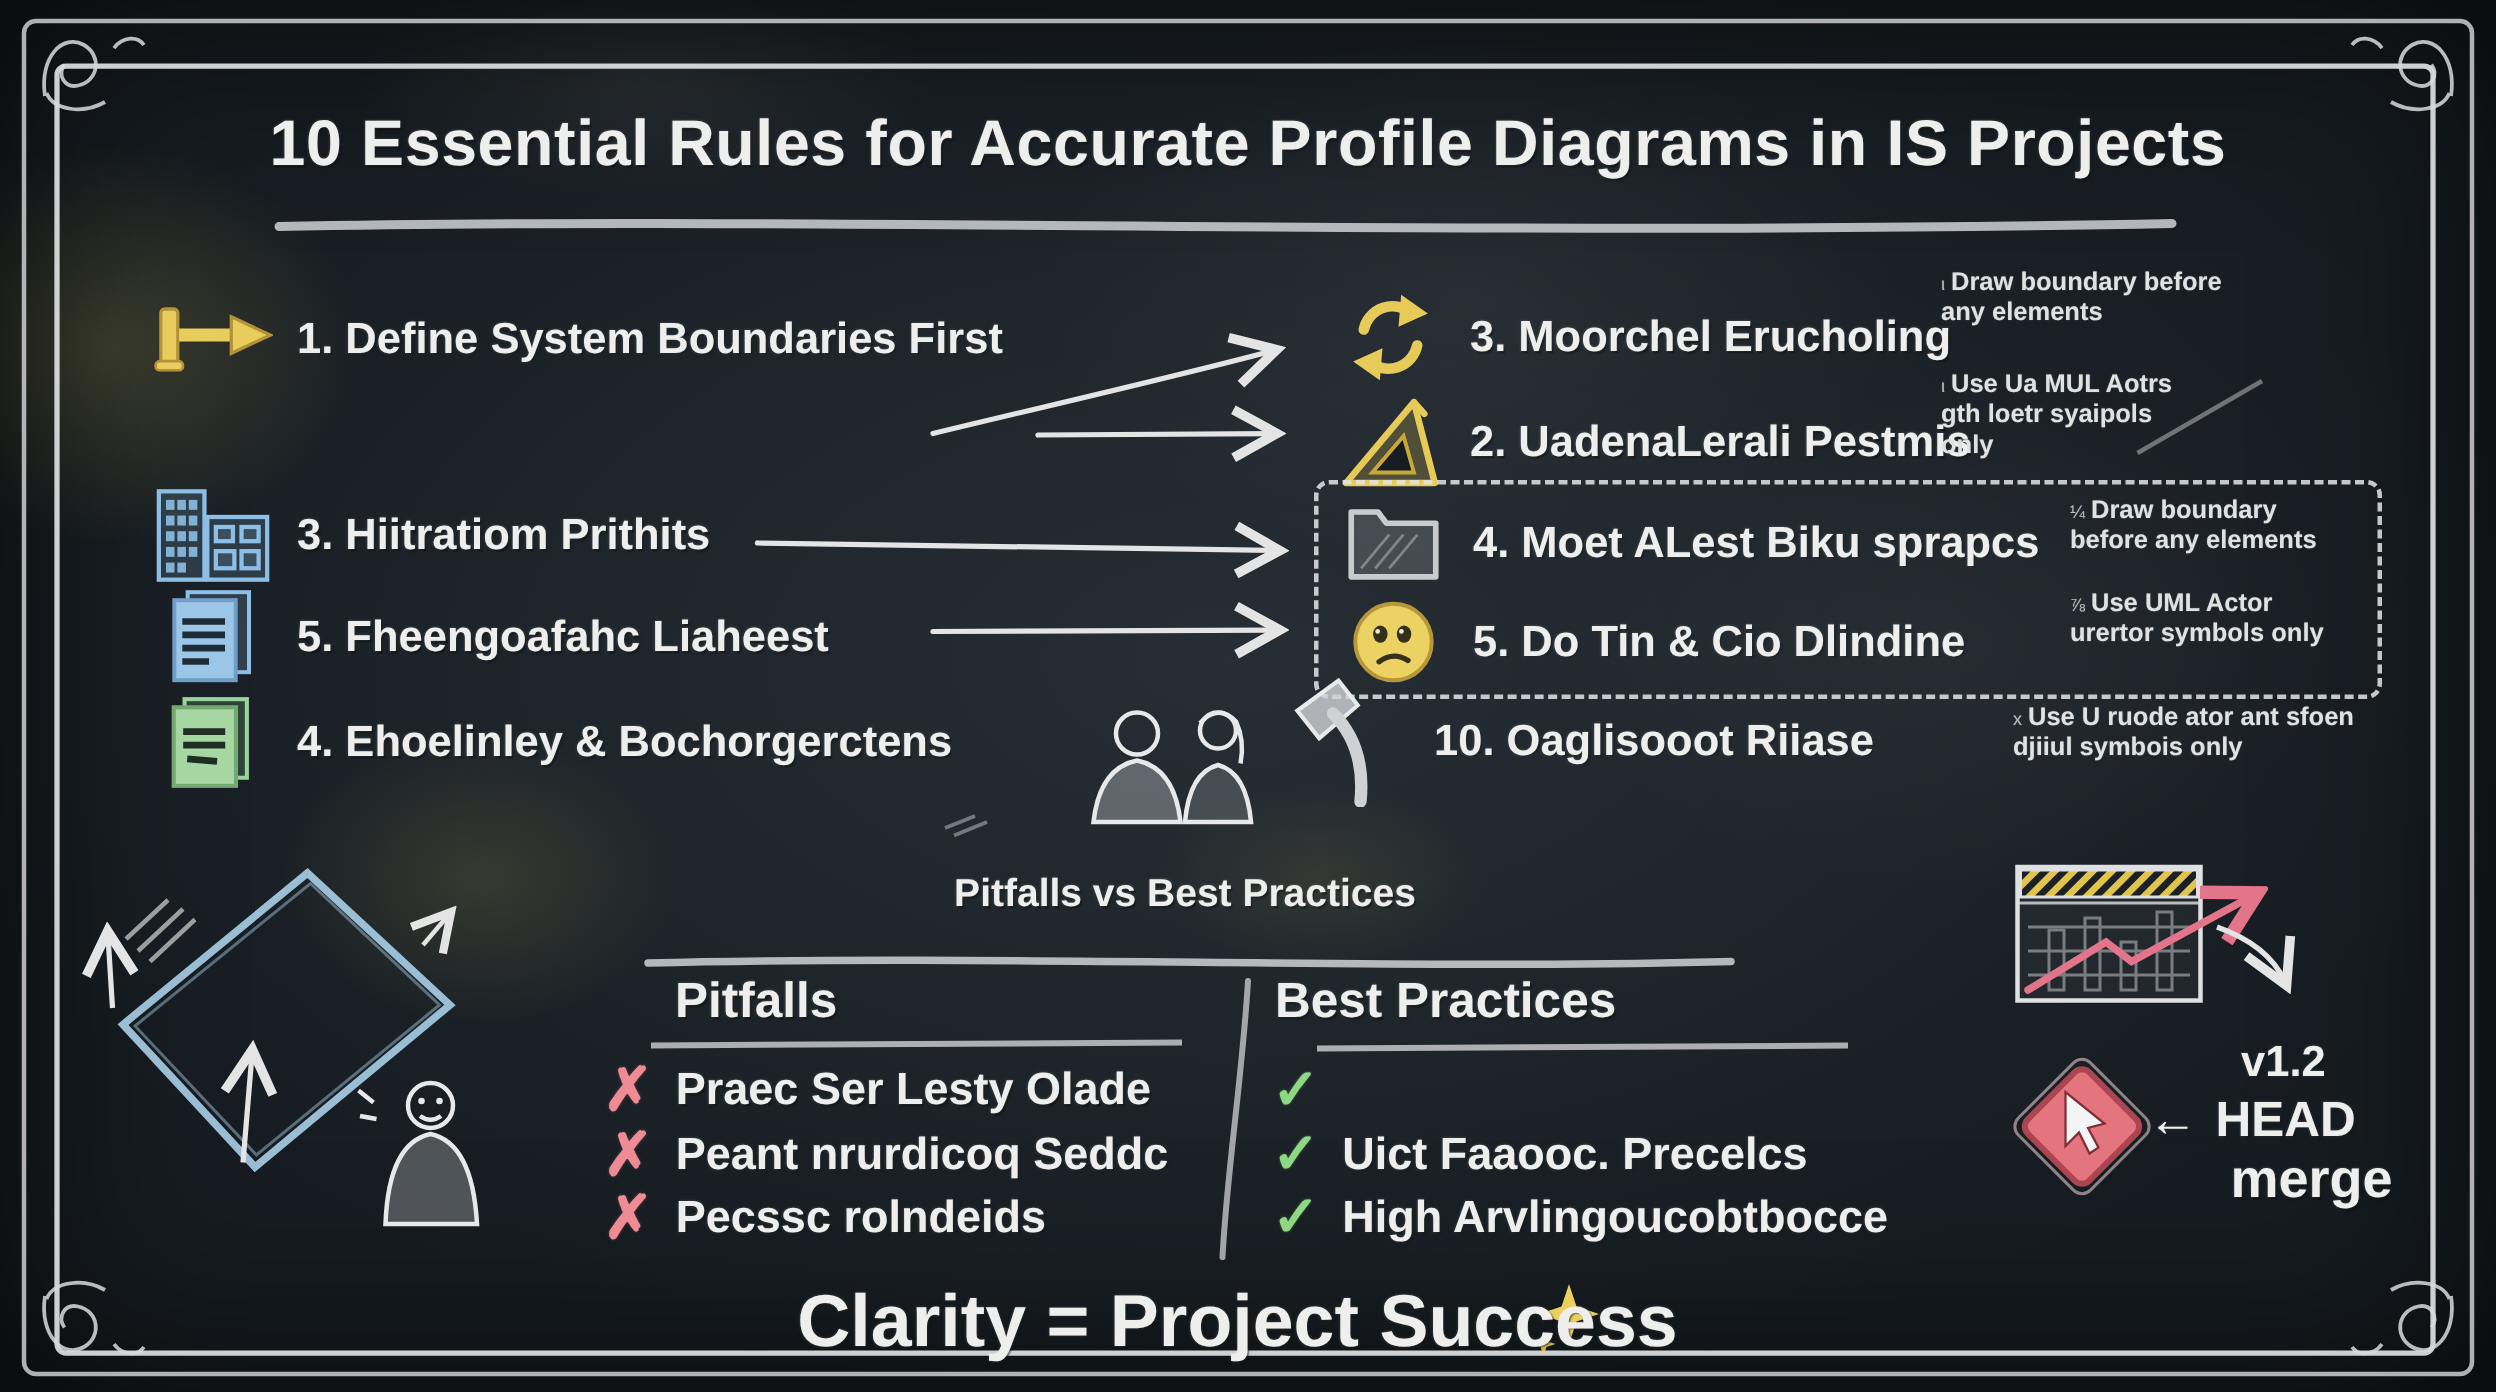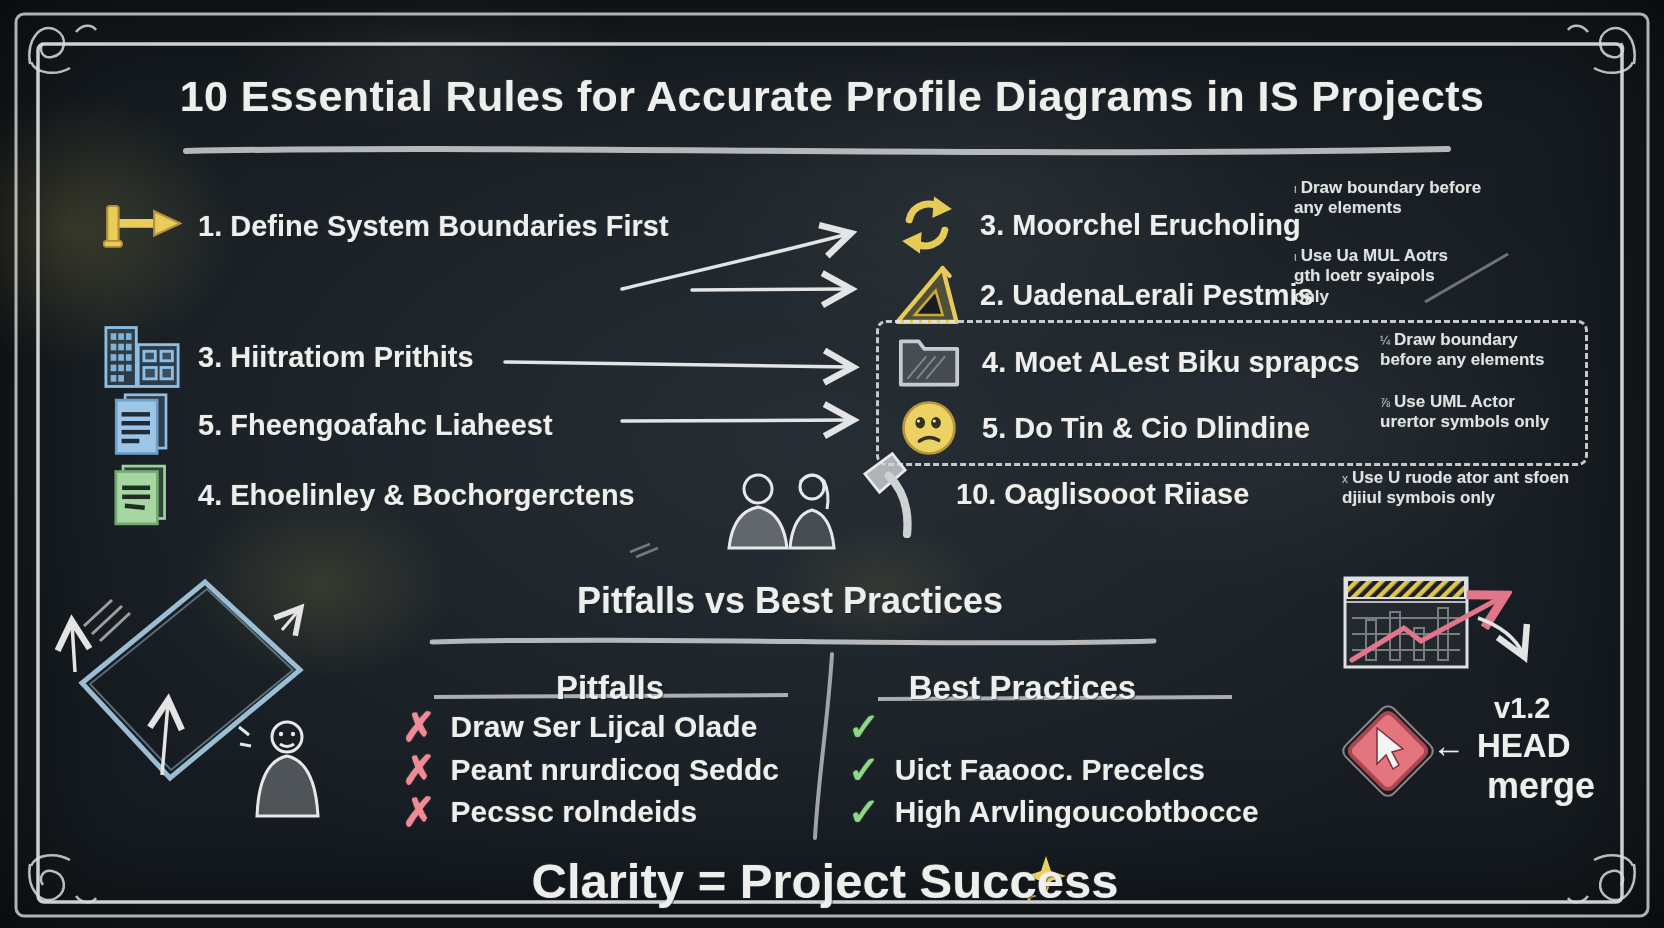--- a/index.html
+++ b/index.html
@@ -23,22 +23,22 @@
   .rule{position:absolute;display:flex;align-items:center;gap:16px;height:64px;}
   .rule .txt{font-size:29px;font-weight:bold;white-space:nowrap;}
   .icon-box{display:flex;align-items:center;justify-content:center;width:80px;flex:0 0 auto;}
   .icon-box.r{width:74px;}
   .note{position:absolute;font-size:17px;line-height:1.2;color:#e0e2e1;
     text-shadow:0 0 1px rgba(240,240,236,.3);font-weight:bold;}
   .note .marker{font-size:12px;opacity:.8;margin-right:4px;font-weight:normal;}
   #dashed-box{position:absolute;left:876px;top:320px;width:706px;height:140px;
     border:3px dashed rgba(228,230,232,.85);border-radius:10px;}
   #cmp-heading{position:absolute;left:400px;width:780px;top:580px;text-align:center;
-    font-size:36px;font-weight:bold;}
-  .col-header{position:absolute;font-size:33px;font-weight:bold;text-align:center;margin-top:21px;}
+    font-size:26px;font-weight:bold;}
+  .col-header{position:absolute;font-size:33px;font-weight:bold;text-align:left;}
   #pitfalls-header{left:450px;width:320px;top:648px;}
   #best-header{left:850px;width:345px;top:648px;}
   .cmp-item{position:absolute;display:flex;align-items:center;gap:15px;height:44px;}
   .cmp-item .txt{font-size:30px;font-weight:bold;white-space:nowrap;}
   .mark-x{color:#ef8b95;font-size:40px;font-weight:bold;line-height:1;
     text-shadow:0 0 2px rgba(239,139,149,.4);}
   .mark-check{color:#8ed884;font-size:38px;font-weight:bold;line-height:1;
     text-shadow:0 0 2px rgba(142,216,132,.4);}
   #footer{position:absolute;left:380px;width:890px;top:853px;text-align:center;
     font-size:49px;font-weight:bold;white-space:nowrap;}
@@ -309,21 +309,21 @@
   <div class="note" style="left:1342px;top:468px;width:245px">
     <span class="marker">x</span><span>Use U ruode ator ant sfoen djiiul symbois only</span>
   </div>
 
   <div id="cmp-heading" class="chalk">Pitfalls vs Best Practices</div>
   <div id="pitfalls-header" class="col-header chalk">Pitfalls</div>
   <div id="best-header" class="col-header chalk">Best Practices</div>
 
   <div class="cmp-item" style="left:402px;top:705px">
     <span class="mark-x">✗</span>
-    <span class="txt chalk">Draw Ser Lijcal Olade</span>
+    <span class="txt chalk">Praec Ser Lesty Olade</span>
   </div>
   <div class="cmp-item" style="left:402px;top:748px">
     <span class="mark-x">✗</span>
     <span class="txt chalk">Peant nrurdicoq Seddc</span>
   </div>
   <div class="cmp-item" style="left:402px;top:790px">
     <span class="mark-x">✗</span>
     <span class="txt chalk">Pecssc rolndeids</span>
   </div>
 

